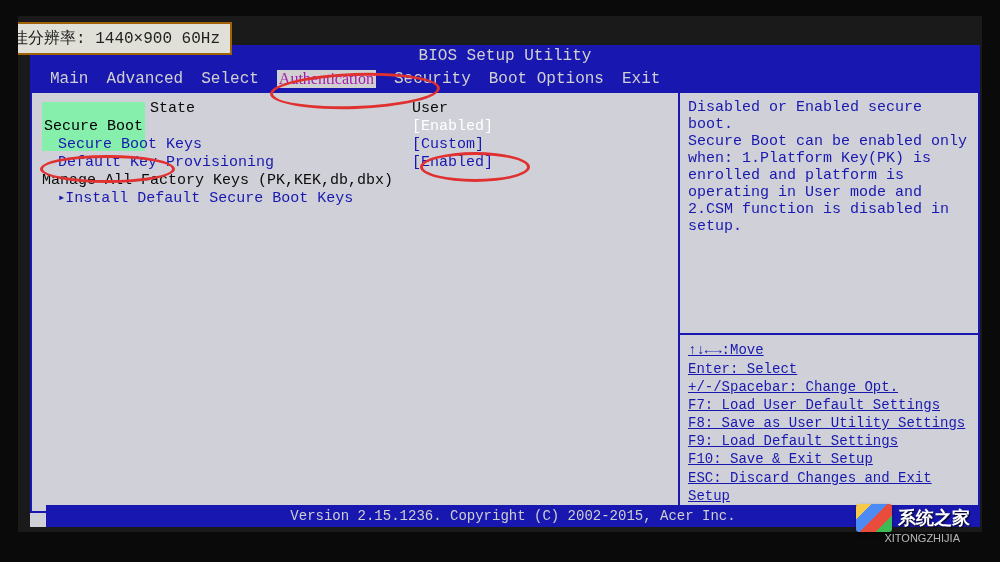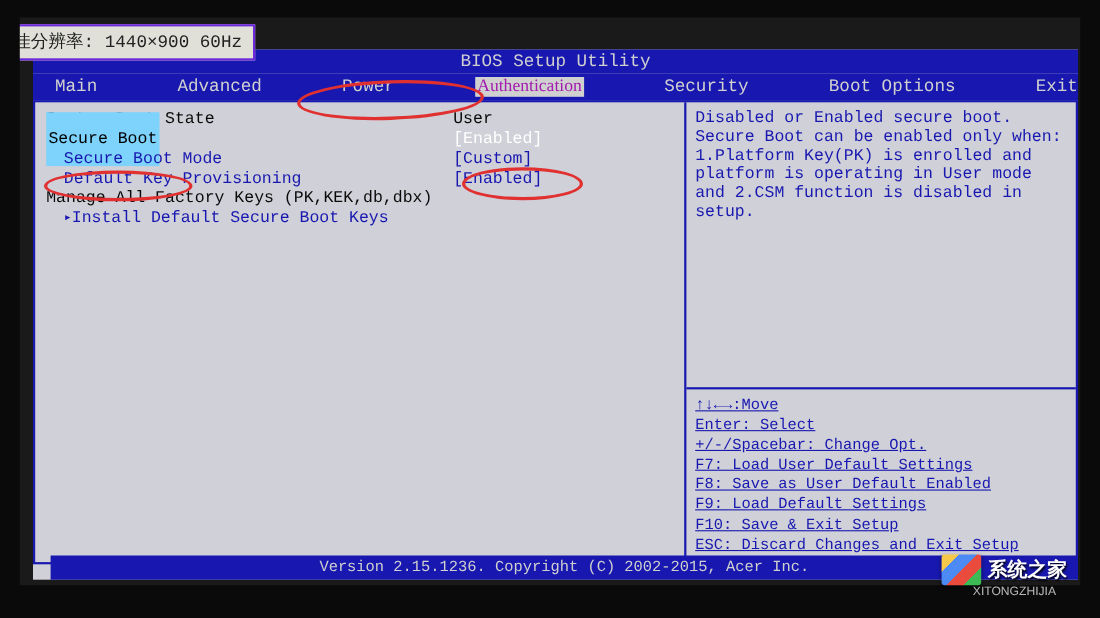--- a/index.html
+++ b/index.html
@@ -19,21 +19,21 @@
     border-top-width: 16px;
     border-bottom-width: 30px;
     pointer-events: none;
     z-index: 100;
   }
   .osd-box {
     position: absolute;
     top: 22px;
     left: 0;
     background: #e0e0d8;
-    border: 2px solid #6d28d9;
+    border: 2px solid #a16207;
     padding: 4px 10px;
     color: #222;
     font-size: 16px;
     z-index: 90;
   }
   .screen {
     position: absolute;
     top: 45px;
     left: 30px;
     right: 20px;
@@ -47,21 +47,20 @@
     padding: 2px 0;
     font-size: 16px;
   }
   .menu-bar {
     background: #1818b0;
     color: #d0d0d0;
     padding: 3px 0 3px 20px;
     display: flex;
     gap: 18px;
     font-size: 16px;
-    justify-content: space-between;
   }
   .menu-item { white-space: nowrap; }
   .menu-item.active {
     background: #d0d0d0;
     color: #a21caf;
     padding: 0 2px;
     font-family: Liberation Serif, serif;
   }
   .body {
     display: flex;
@@ -69,23 +68,24 @@
     background: #d0d0d8;
     height: calc(100% - 60px);
   }
   .left-pane {
     flex: 1;
     border-right: 2px solid #1818b0;
     padding: 6px 10px;
     position: relative;
   }
   .right-pane {
-    width: 354px;
+    width: 298px;
     display: flex;
     flex-direction: column;
+    align-items: flex-end;
   }
   .help-top {
     flex: 1;
     padding: 6px 8px;
     color: #1818b0;
     border-bottom: 2px solid #1818b0;
   }
   .help-bot {
     padding: 6px 8px;
     color: #1818b0;
@@ -95,21 +95,21 @@
   }
   .setting-row {
     display: flex;
     margin: 1px 0;
   }
   .setting-label { width: 370px; }
   .setting-value { }
   .text-black { color: #0a0a0a; align-items: center; }
   .text-blue { color: #1818b0; }
   .selected-label {
-    background: #7dd3fc;
+    background: #86efac;
     color: #000;
     padding: 16px 2px;
   }
   .selected-value {
     color: #fff;
     background: transparent;
   }
   .indent { padding-left: 16px; }
   .indent-arrow::before {
     content: "▸ ";
@@ -176,21 +176,21 @@
 
 <div class="screen">
 
   <div class="title-bar">
     <span>BIOS Setup Utility</span>
   </div>
 
   <div class="menu-bar">
     <span class="menu-item">Main</span>
     <span class="menu-item">Advanced</span>
-    <span class="menu-item">Power</span>
+    <span class="menu-item">Select</span>
     <span class="menu-item active">Authentication</span>
     <span class="menu-item">Security</span>
     <span class="menu-item">Boot Options</span>
     <span class="menu-item">Exit</span>
   </div>
 
   <div class="body">
     <div class="left-pane">
 
       <div class="setting-row text-black">
@@ -198,21 +198,21 @@
         <span class="setting-value">User</span>
       </div>
 
 
       <div class="setting-row">
         <span class="setting-label"><span class="selected-label">Secure Boot</span></span>
         <span class="setting-value selected-value">[Enabled]</span>
       </div>
 
       <div class="setting-row text-blue indent">
-        <span class="setting-label" style="width:354px">Secure Boot Mode</span>
+        <span class="setting-label" style="width:354px">Secure Boot Keys</span>
         <span class="setting-value">[Custom]</span>
       </div>
 
       <div class="setting-row text-blue indent">
         <span class="setting-label" style="width:354px">Default Key Provisioning</span>
         <span class="setting-value">[Enabled]</span>
       </div>
 
       <div class="setting-row text-black">
         <span class="setting-label" style="width:auto">Manage All Factory Keys (PK,KEK,db,dbx)</span>
@@ -226,21 +226,21 @@
 
     <div class="right-pane">
       <div class="help-top">
         <div>Disabled or Enabled secure boot.<br>Secure Boot can be enabled only when: 1.Platform Key(PK) is enrolled and platform is operating in User mode and 2.CSM function is disabled in setup.</div>
       </div>
       <div class="help-bot">
         <div>↑↓←→:Move</div>
         <div>Enter: Select</div>
         <div>+/-/Spacebar: Change Opt.</div>
         <div>F7: Load User Default Settings</div>
-        <div>F8: Save as User Default Enabled</div>
+        <div>F8: Save as User Utility Settings</div>
         <div>F9: Load Default Settings</div>
         <div>F10: Save &amp; Exit Setup</div>
         <div>ESC: Discard Changes and Exit Setup</div>
       </div>
     </div>
   </div>
 
   <div class="footer">
     <span>Version 2.15.1236. Copyright (C) 2002-2015, Acer Inc.</span>
   </div>

